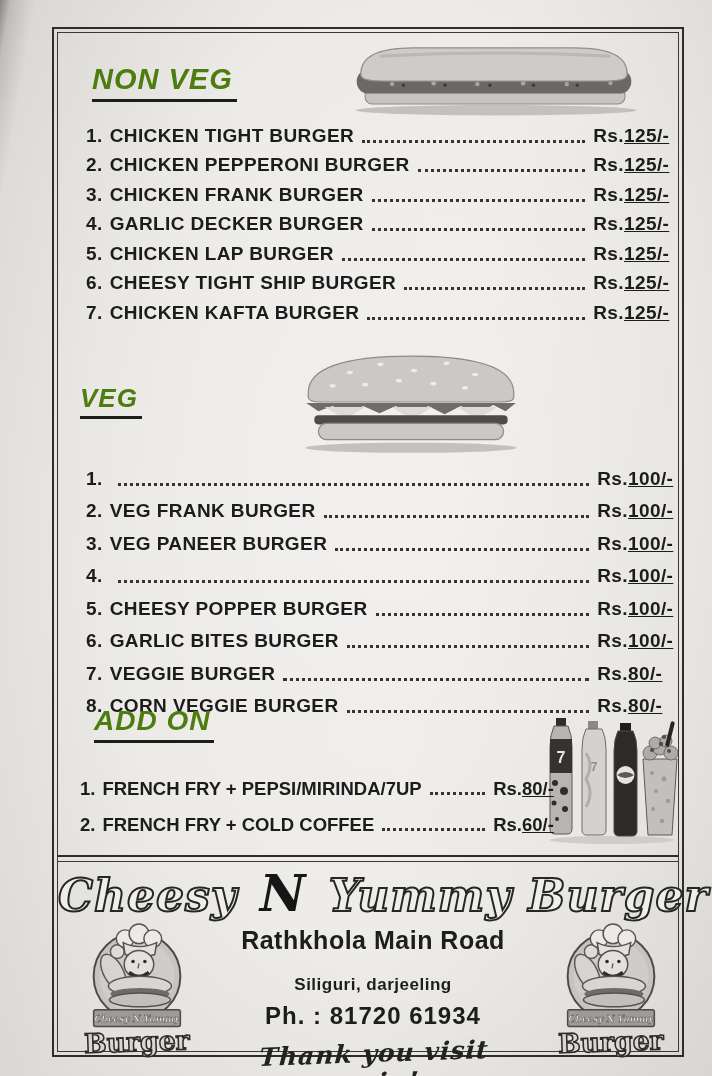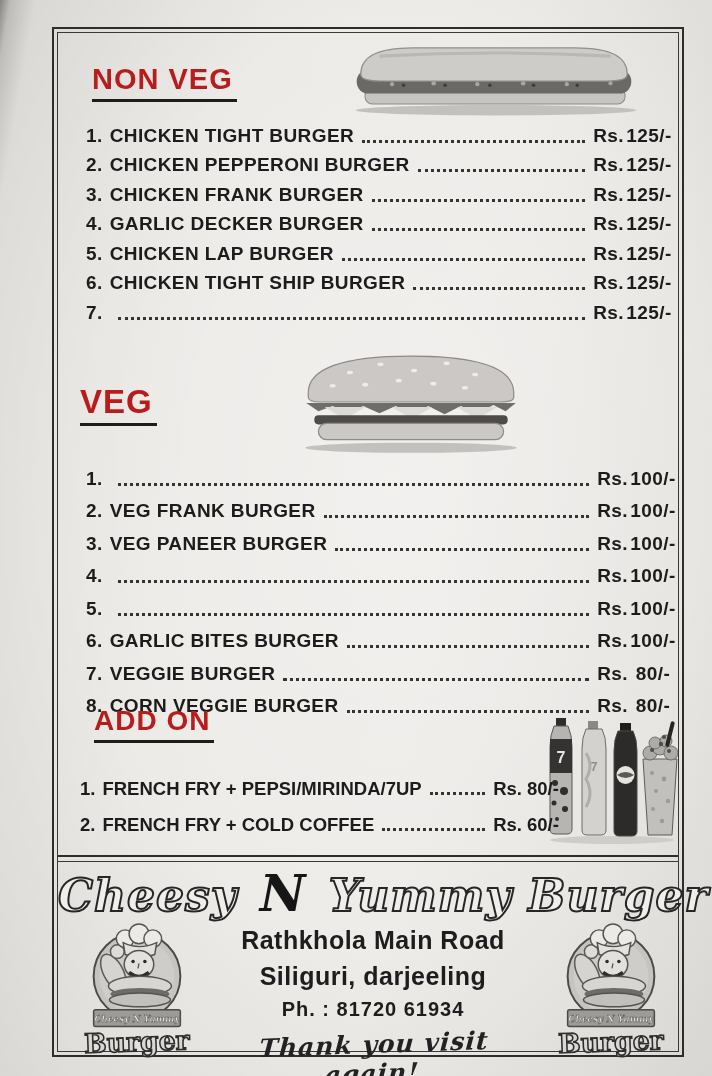--- a/index.html
+++ b/index.html
@@ -14,41 +14,42 @@
 
   .menu-box{
     position:absolute;left:52px;top:27px;width:632px;height:1030px;
     border:2.5px solid #2e2d2c;box-sizing:border-box;
   }
   .menu-box-inner{
     position:absolute;inset:3px;border:1.5px solid #3a3938;box-sizing:border-box;
   }
 
   .heading{
-    position:absolute;font-weight:700;color:#b91c1c;letter-spacing:1px;
+    position:absolute;font-weight:700;color:#4d7c0f;letter-spacing:1px;
     border-bottom:3.5px solid #1d1d1d;padding:0 4px 5px 0;line-height:1;
     font-family:"Liberation Sans",sans-serif;
+    font-style:italic;
   }
   #h-nonveg{left:34px;top:32px;font-size:29px;}
-  #h-veg{left:22px;top:352px;font-size:33px;}
+  #h-veg{left:22px;top:352px;font-size:26px;}
   #h-addon{left:36px;top:674px;font-size:28px;}
 
   .list{position:absolute;left:28px;}
   #list-nonveg{top:84px;width:588px;}
   #list-veg{top:424px;width:592px;}
   #list-addon{top:730px;width:484px;left:22px;}
 
   .row{display:flex;align-items:flex-end;white-space:nowrap;color:#1c1c1c;
        font-weight:700;height:29.5px;font-size:19px;letter-spacing:.4px;line-height:1.15;}
   #list-veg .row{height:32.5px;}
   #list-addon .row{height:36px;font-size:18.5px;letter-spacing:0;}
   .num{margin-right:7px;}
   .dots{flex:1;margin:0 8px 4px 8px;border-bottom:3.2px dotted #343434;min-width:18px;}
   .cur{}
-  .amt{width:50px;text-align:center;}
+  .amt{width:50px;text-align:left;text-decoration:underline;}
   #list-addon .amt{width:42px;}
 
   .img-wrap{position:absolute;}
   #img-sub{left:280px;top:6px;width:312px;height:80px;}
   #img-burger{left:236px;top:316px;width:234px;height:106px;}
   #img-drinks{left:482px;top:680px;width:140px;height:132px;}
   .img-wrap svg{width:100%;height:100%;display:block;}
 
   .separator{
     position:absolute;left:0;top:822px;width:100%;height:7px;box-sizing:border-box;
@@ -61,22 +62,22 @@
     font-size:44px;line-height:1;color:#f0eeeb;letter-spacing:1px;
     -webkit-text-stroke:2px #262626;text-stroke:2px #262626;white-space:nowrap;
   }
   .brand-line .solid-n{
     color:#161616;-webkit-text-stroke:0;font-size:50px;padding:0 6px;
   }
   .footer-center{
     position:absolute;left:150px;top:893px;width:330px;text-align:center;color:#1d1d1d;
   }
   .addr1{font-size:25px;font-weight:700;letter-spacing:.5px;}
-  .addr2{font-size:25px;font-weight:700;letter-spacing:.5px;margin-top:7px;}
-  .phone{font-size:20px;font-weight:700;letter-spacing:1px;margin-top:7px;}
+  .addr2{font-size:17px;font-weight:700;letter-spacing:.5px;margin-top:20px;}
+  .phone{font-size:24px;font-weight:700;letter-spacing:1px;margin-top:7px;}
   .thanks{
     margin-top:9px;font-family:"DejaVu Serif",serif;font-style:italic;font-weight:700;
     font-size:25px;color:#222;transform:rotate(-2deg) skewX(-6deg);letter-spacing:1px;
   }
   .chef{position:absolute;width:142px;height:138px;}
   #chef-left{left:8px;top:888px;}
   #chef-right{left:482px;top:888px;}
   .chef svg{width:100%;height:100%;display:block;}
 </style>
 </head>
@@ -162,28 +163,29 @@
   <div class="row">
     <span class="num">5.</span>
     <span class="nm">CHICKEN LAP BURGER</span>
     <span class="dots"></span>
     <span class="cur">Rs.</span>
     <span class="amt">125/-</span>
   </div>
 
   <div class="row">
     <span class="num">6.</span>
-    <span class="nm">CHICKEN TIGHT SHIP BURGER</span>
+    <span class="nm">CHEESY TIGHT SHIP BURGER</span>
     <span class="dots"></span>
     <span class="cur">Rs.</span>
     <span class="amt">125/-</span>
   </div>
 
   <div class="row">
     <span class="num">7.</span>
+    <span class="nm">CHICKEN KAFTA BURGER</span>
     <span class="dots"></span>
     <span class="cur">Rs.</span>
     <span class="amt">125/-</span>
   </div>
 </div>
 
     <div class="heading" id="h-veg">VEG</div>
 
     <div class="img-wrap" id="img-burger">
       <svg viewBox="0 0 230 102" aria-hidden="true">
@@ -234,20 +236,21 @@
 
   <div class="row">
     <span class="num">4.</span>
     <span class="dots"></span>
     <span class="cur">Rs.</span>
     <span class="amt">100/-</span>
   </div>
 
   <div class="row">
     <span class="num">5.</span>
+    <span class="nm">CHEESY POPPER BURGER</span>
     <span class="dots"></span>
     <span class="cur">Rs.</span>
     <span class="amt">100/-</span>
   </div>
 
   <div class="row">
     <span class="num">6.</span>
     <span class="nm">GARLIC BITES BURGER</span>
     <span class="dots"></span>
     <span class="cur">Rs.</span>

